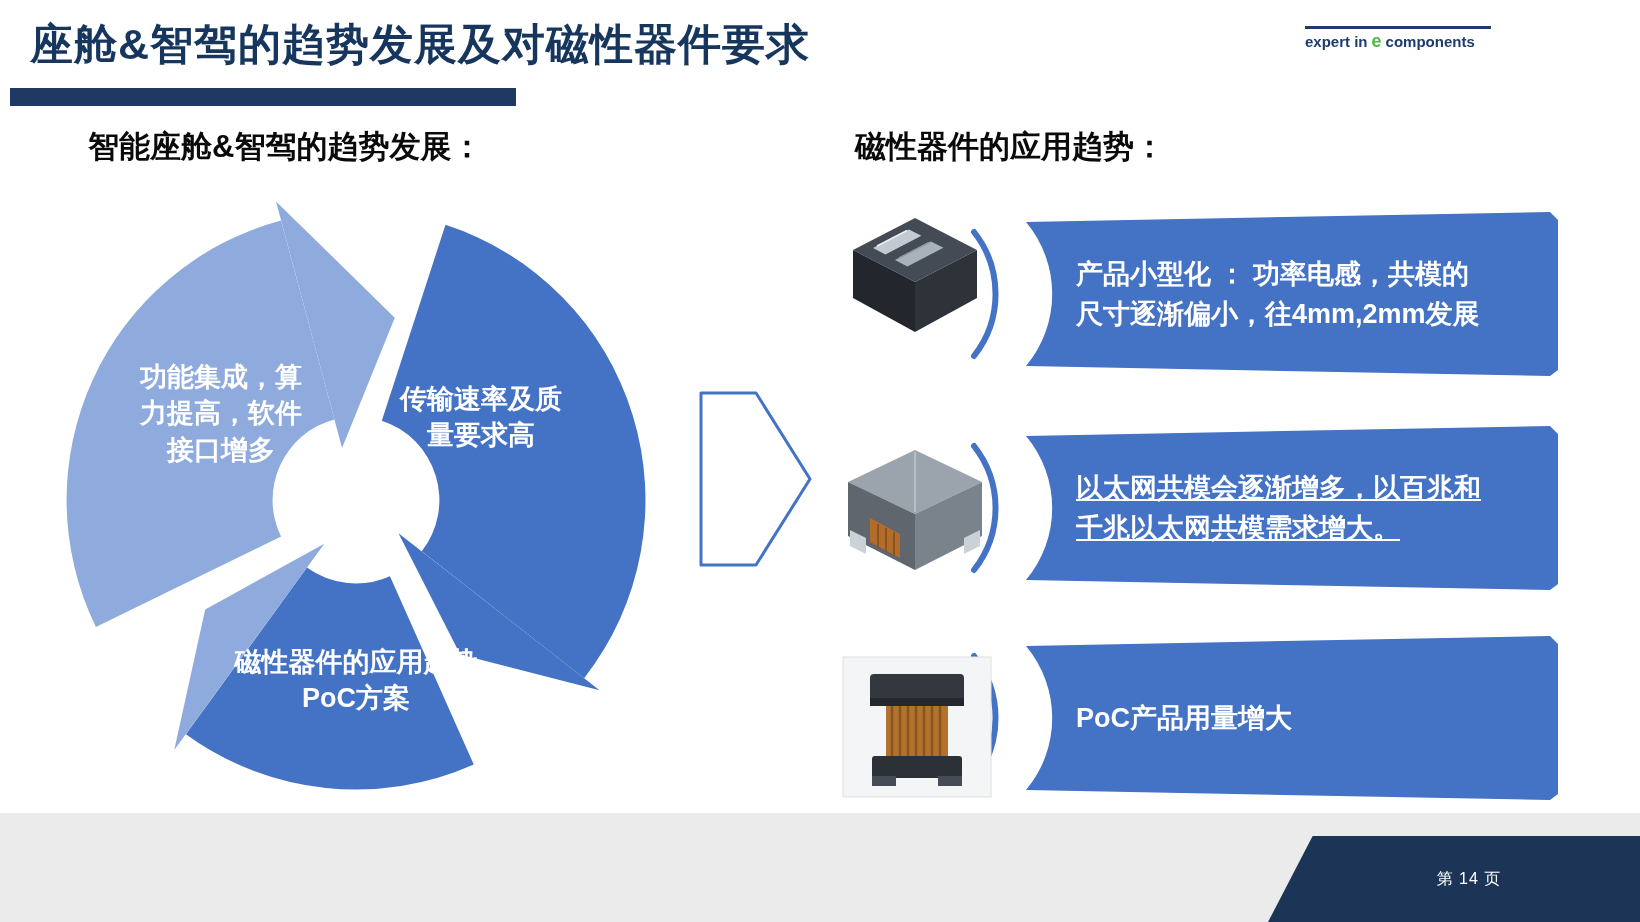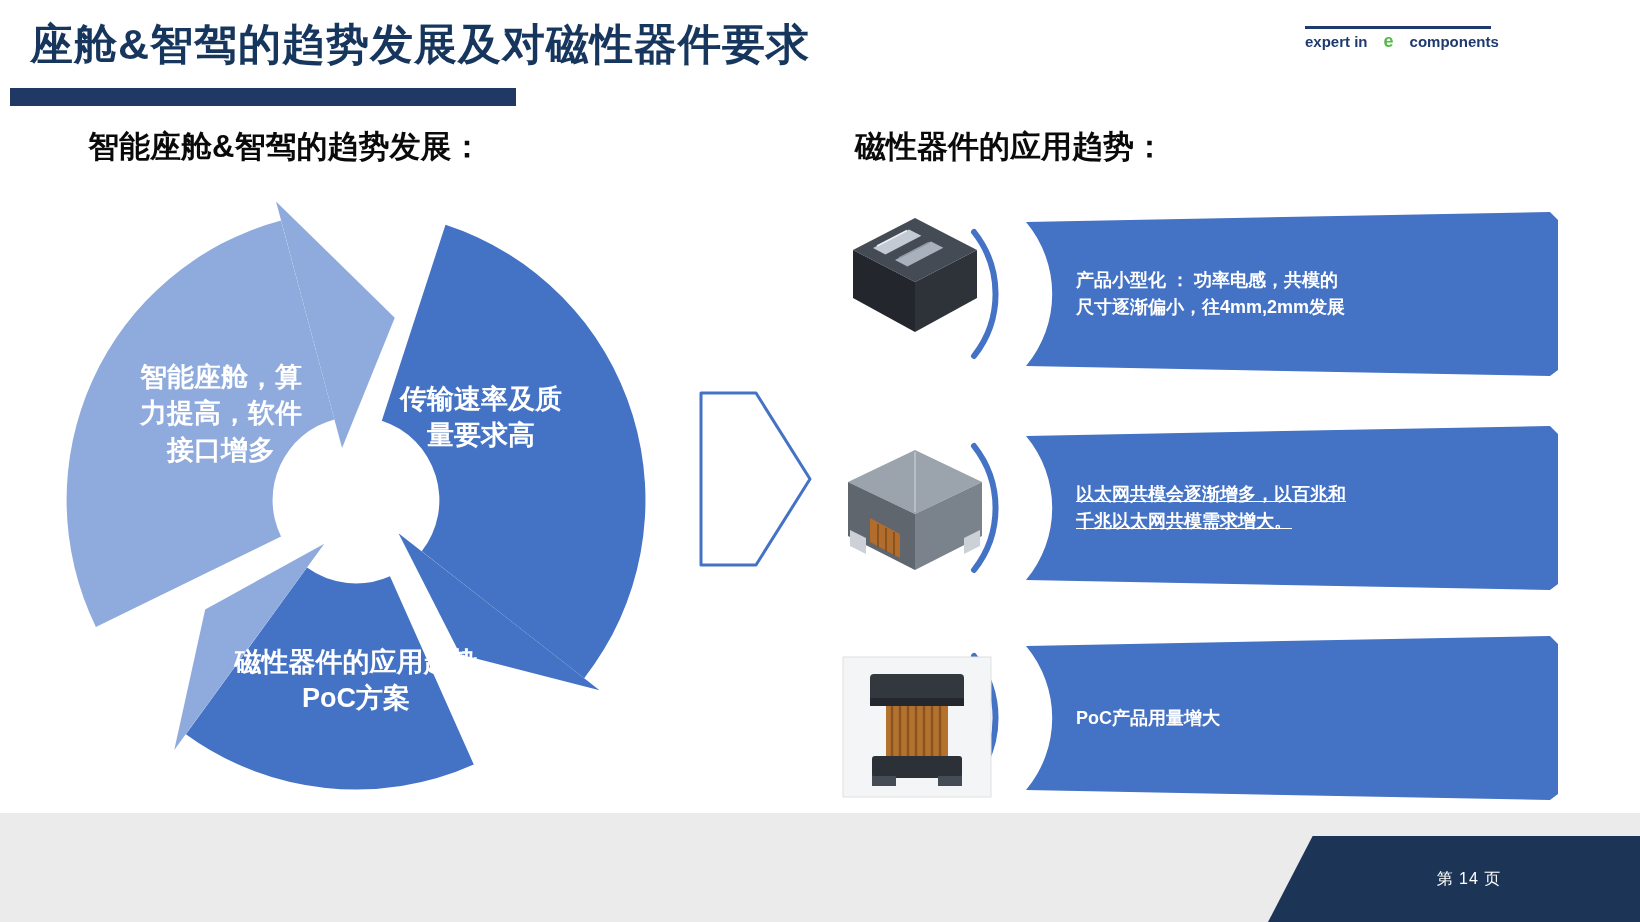--- a/index.html
+++ b/index.html
@@ -13,21 +13,21 @@
   .title{
     left:30px;top:16px;width:1050px;
     font-size:43px;font-weight:800;color:#17365d;letter-spacing:1px;
   }
   .title-bar{left:10px;top:88px;width:506px;height:18px;background:#1f3864;}
 
   
   .logo{left:1305px;top:22px;width:200px;}
   .logo-brand{font-size:44px;font-weight:bold;color:#1e3a6e;letter-spacing:0px;line-height:1.0;}
   .logo-rule{width:186px;height:3px;background:#1e3a6e;margin-top:4px;}
-  .logo-tagline{margin-top:3px;font-size:15px;font-weight:bold;color:#1e3a6e;display:flex;align-items:center;gap:16px;}
+  .logo-tagline{margin-top:3px;font-size:15px;font-weight:bold;color:#1e3a6e;display:flex;align-items:center;gap:4px;}
   .logo-e{color:#54b948;font-size:18px;font-weight:bold;line-height:1;}
 
   
   .heading{font-size:31px;font-weight:bold;color:#0a0a0a;}
   .heading-left{left:88px;top:126px;text-align:right;}
   .heading-right{left:855px;top:126px;}
 
   
   .cycle{left:42px;top:186px;width:628px;height:628px;}
   .cycle svg{display:block;width:628px;height:628px;}
@@ -41,21 +41,21 @@
   .chevron{left:698px;top:388px;width:116px;height:182px;}
 
   
   .banner{width:612px;height:172px;}
   .banner-1{left:952px;top:208px;}
   .banner-2{left:952px;top:422px;}
   .banner-3{left:952px;top:632px;}
   .banner-text{
     position:absolute;left:1076px;width:478px;height:172px;
     display:flex;align-items:center;
-    color:#ffffff;font-weight:bold;font-size:18px;line-height:1.5;white-space:pre-line;
+    color:#ffffff;font-weight:bold;font-size:27px;line-height:1.5;white-space:pre-line;
   }
   .banner-text-1{top:208px;}
   .banner-text-2{top:422px;text-decoration:underline;}
   .banner-text-3{top:632px;}
 
   
   .photo{pointer-events:none;}
   .photo-1{left:845px;top:212px;width:140px;height:132px;}
   .photo-2{left:840px;top:446px;width:150px;height:142px;}
   .photo-3{left:842px;top:656px;width:150px;height:142px;}
@@ -94,21 +94,21 @@
 
       <path d="M 411.2 39.5 A 295 295 0 0 1 552.5 501.6 L 387 372.3 A 85 85 0 0 0 346.3 239.2 Z" fill="#4472c4"></path>
       <polygon points="363.3,353.9 568.2,513.9 426.2,477.5" fill="#4472c4"></polygon>
 
       <path d="M 440 589.5 A 295 295 0 0 1 146.6 558.7 L 270 388.8 A 85 85 0 0 0 354.6 397.6 Z" fill="#4472c4"></path>
       <polygon points="287.7,364.5 134.8,574.8 166.3,431.7" fill="#8faadc"></polygon>
 
       <path d="M 54.9 449.3 A 295 295 0 0 1 243.6 35.1 L 298 237.9 A 85 85 0 0 0 243.6 357.3 Z" fill="#8faadc"></path>
       <polygon points="305.8,266.9 238.5,15.7 359.5,134.2" fill="#8faadc"></polygon>
     </svg>
-    <div class="seg-label" style="left:179px;top:228px;width:230px;">智能座舱，算
+    <div class="seg-label" style="left:179px;top:228px;width:230px;">功能集成，算
 力提高，软件
 接口增多</div>
     <div class="seg-label" style="left:439px;top:231px;width:230px;">传输速率及质
 量要求高</div>
     <div class="seg-label" style="left:314px;top:494px;width:300px;">磁性器件的应用趋势
 PoC方案</div>
   </div>
 
   <div class="abs chevron">
     <svg viewBox="0 0 116 182" width="116" height="182">

